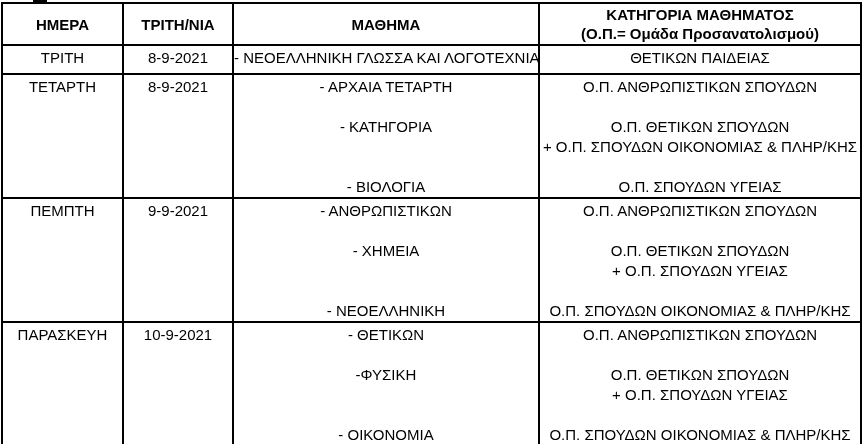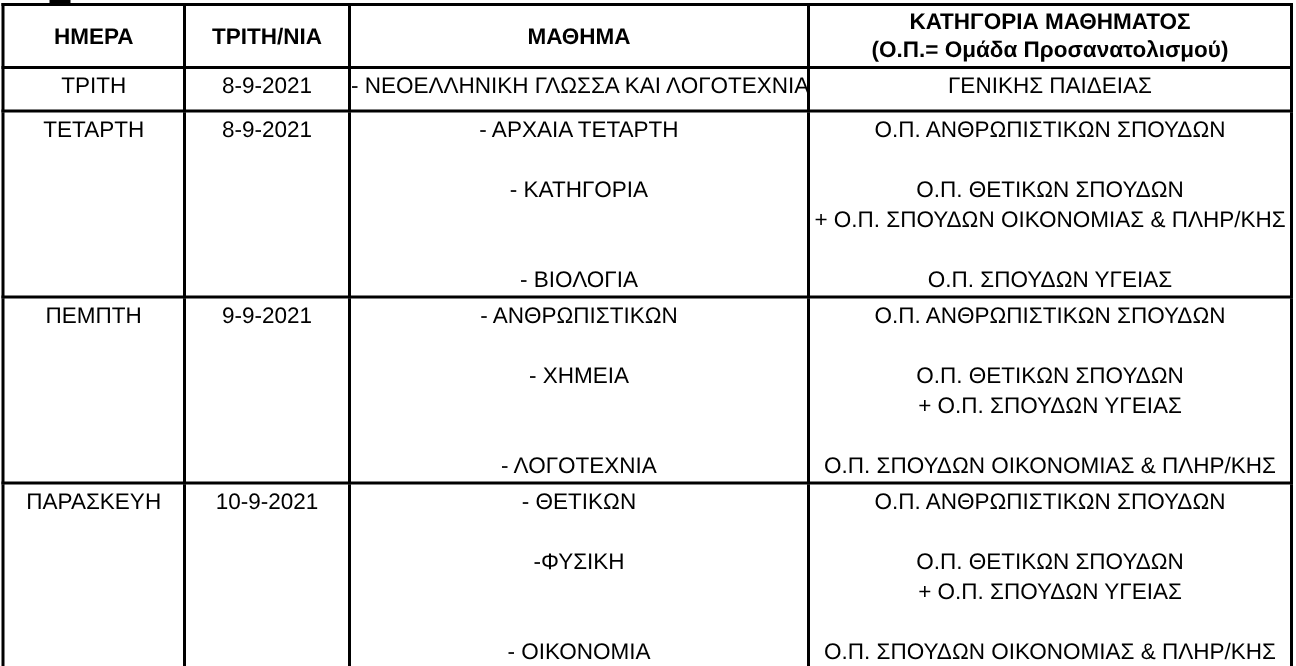--- a/index.html
+++ b/index.html
@@ -88,21 +88,21 @@
         <td>
           <div class="day-line">ΤΡΙΤΗ</div>
         </td>
         <td>
           <div class="date-line">8-9-2021</div>
         </td>
         <td>
             <div class="line">- ΝΕΟΕΛΛΗΝΙΚΗ ΓΛΩΣΣΑ ΚΑΙ ΛΟΓΟΤΕΧΝΙΑ</div>
           </td>
         <td>
-            <div class="line">ΓΕΝΙΚΗΣ ΠΑΙΔΕΙΑΣ</div>
+            <div class="line">ΘΕΤΙΚΩΝ ΠΑΙΔΕΙΑΣ</div>
           </td>
       </tr>
 
       <tr>
         <td>
           <div class="day-line">ΤΕΤΑΡΤΗ</div>
         </td>
         <td>
           <div class="date-line">8-9-2021</div>
         </td>
@@ -130,21 +130,21 @@
         </td>
         <td>
           <div class="date-line">9-9-2021</div>
         </td>
         <td>
             <div class="line">- ΑΝΘΡΩΠΙΣΤΙΚΩΝ</div>
             <div class="line">&nbsp;</div>
             <div class="line">- ΧΗΜΕΙΑ</div>
             <div class="line">&nbsp;</div>
             <div class="line">&nbsp;</div>
-            <div class="line">- ΛΟΓΟΤΕΧΝΙΑ</div>
+            <div class="line">- ΝΕΟΕΛΛΗΝΙΚΗ</div>
           </td>
         <td>
             <div class="line">Ο.Π. ΑΝΘΡΩΠΙΣΤΙΚΩΝ ΣΠΟΥΔΩΝ</div>
             <div class="line">&nbsp;</div>
             <div class="line">Ο.Π. ΘΕΤΙΚΩΝ ΣΠΟΥΔΩΝ</div>
             <div class="line">+ Ο.Π. ΣΠΟΥΔΩΝ ΥΓΕΙΑΣ</div>
             <div class="line">&nbsp;</div>
             <div class="line">Ο.Π. ΣΠΟΥΔΩΝ ΟΙΚΟΝΟΜΙΑΣ &amp; ΠΛΗΡ/ΚΗΣ</div>
           </td>
       </tr>

